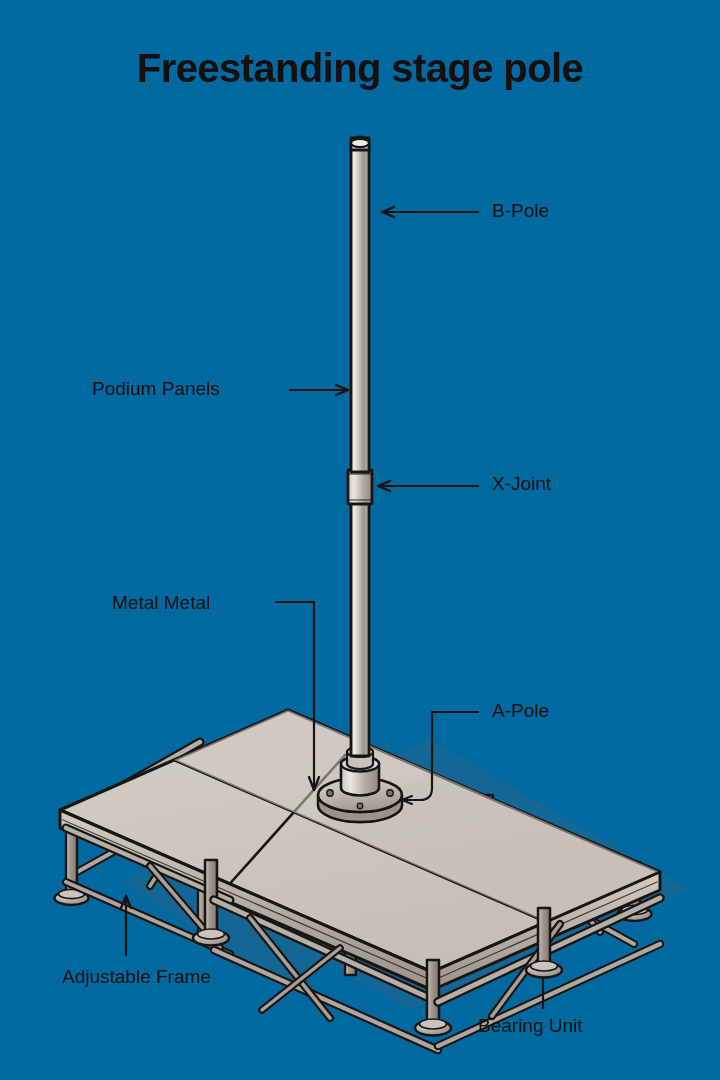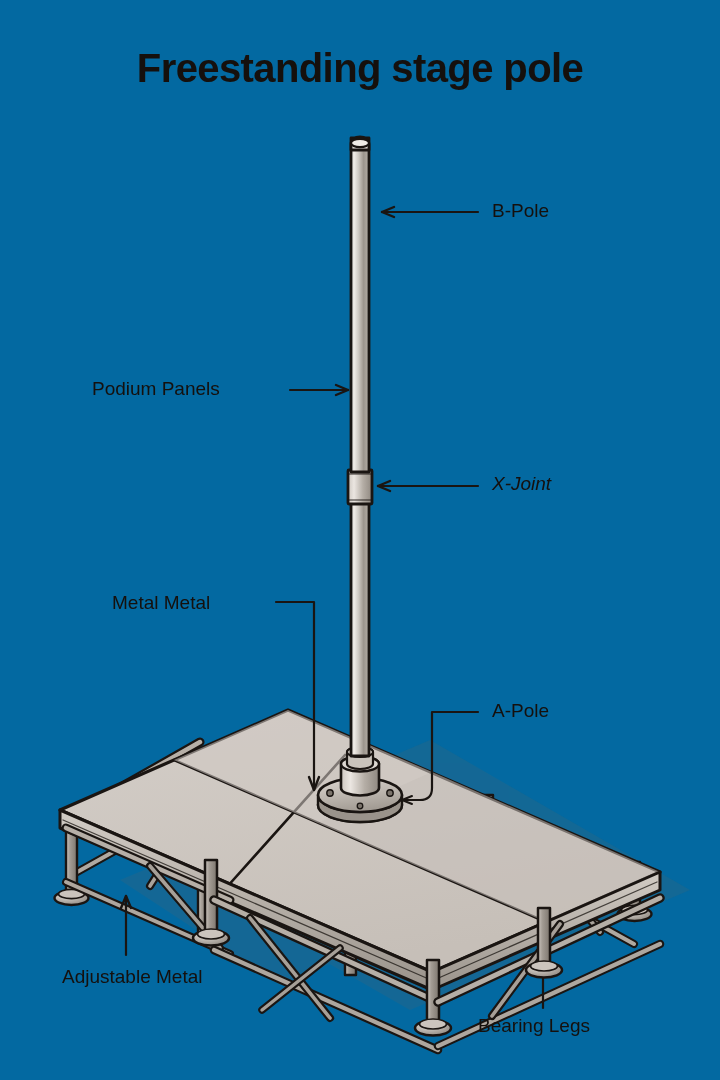--- a/index.html
+++ b/index.html
@@ -30,21 +30,21 @@
   .lbl {
     position: absolute;
     font-size: 19px;
     font-weight: 400;
     color: #15100d;
     white-space: nowrap;
     font-family: "Liberation Sans", sans-serif;
   }
   #lbl-b-pole      { left: 492px; top: 200px; }
   #lbl-podium      { left: 92px;  top: 378px; }
-  #lbl-x-joint     { left: 492px; top: 473px; font-style: italic; }
+  #lbl-x-joint     { left: 492px; top: 473px; }
   #lbl-metal-frame { left: 112px; top: 592px; }
   #lbl-a-pole      { left: 492px; top: 700px; }
   #lbl-adj-legs    { left: 62px;  top: 966px; }
   #lbl-bearing     { left: 478px; top: 1015px; }
   #scene { position: absolute; left: 0; top: 0; }
 </style>
 </head>
 <body>
 
 <div id="page">
@@ -289,16 +289,16 @@
         </g>
       </g>
     </g>
   </svg>
 
   <div class="lbl" id="lbl-b-pole">B-Pole</div>
   <div class="lbl" id="lbl-podium">Podium Panels</div>
   <div class="lbl" id="lbl-x-joint">X-Joint</div>
   <div class="lbl" id="lbl-metal-frame">Metal Metal</div>
   <div class="lbl" id="lbl-a-pole">A-Pole</div>
-  <div class="lbl" id="lbl-adj-legs">Adjustable Metal</div>
-  <div class="lbl" id="lbl-bearing">Bearing Legs</div>
+  <div class="lbl" id="lbl-adj-legs">Adjustable Frame</div>
+  <div class="lbl" id="lbl-bearing">Bearing Unit</div>
 
 </div>
 
 </body></html>

